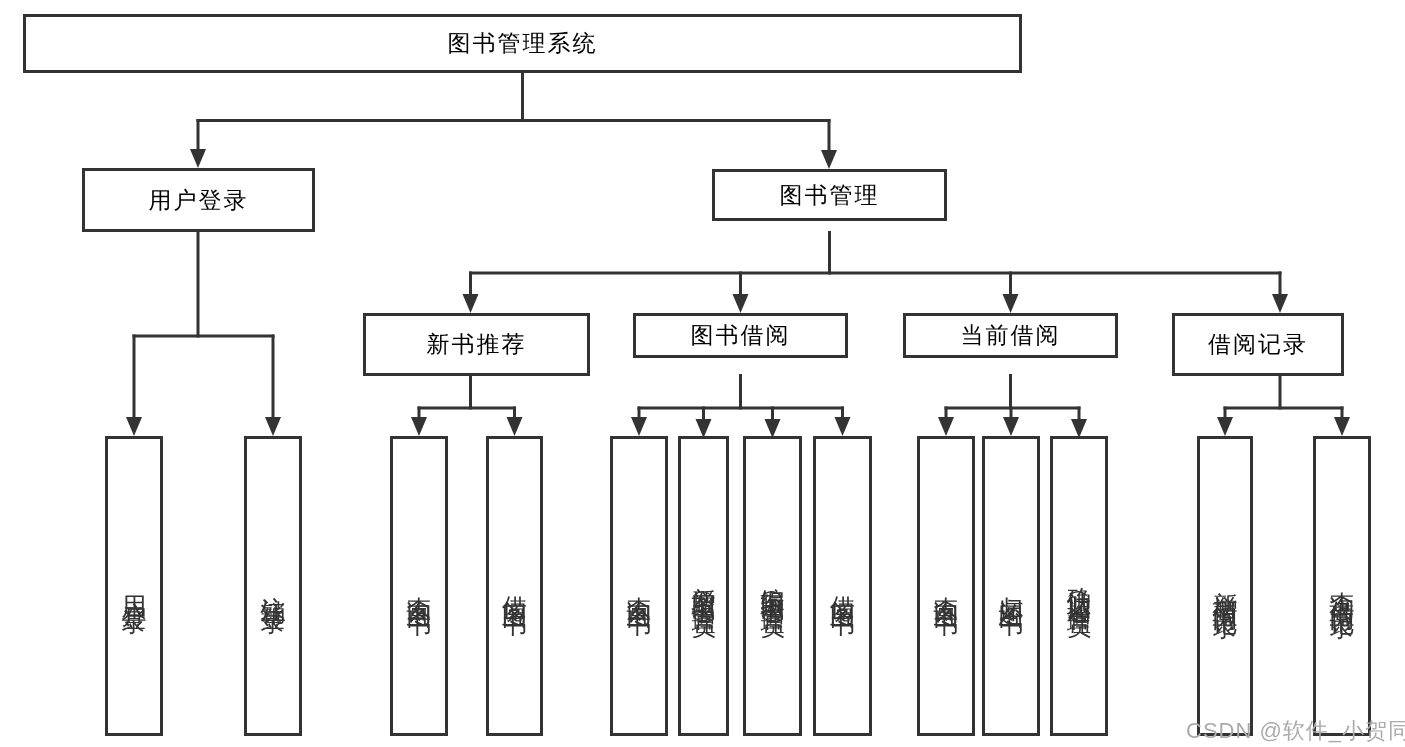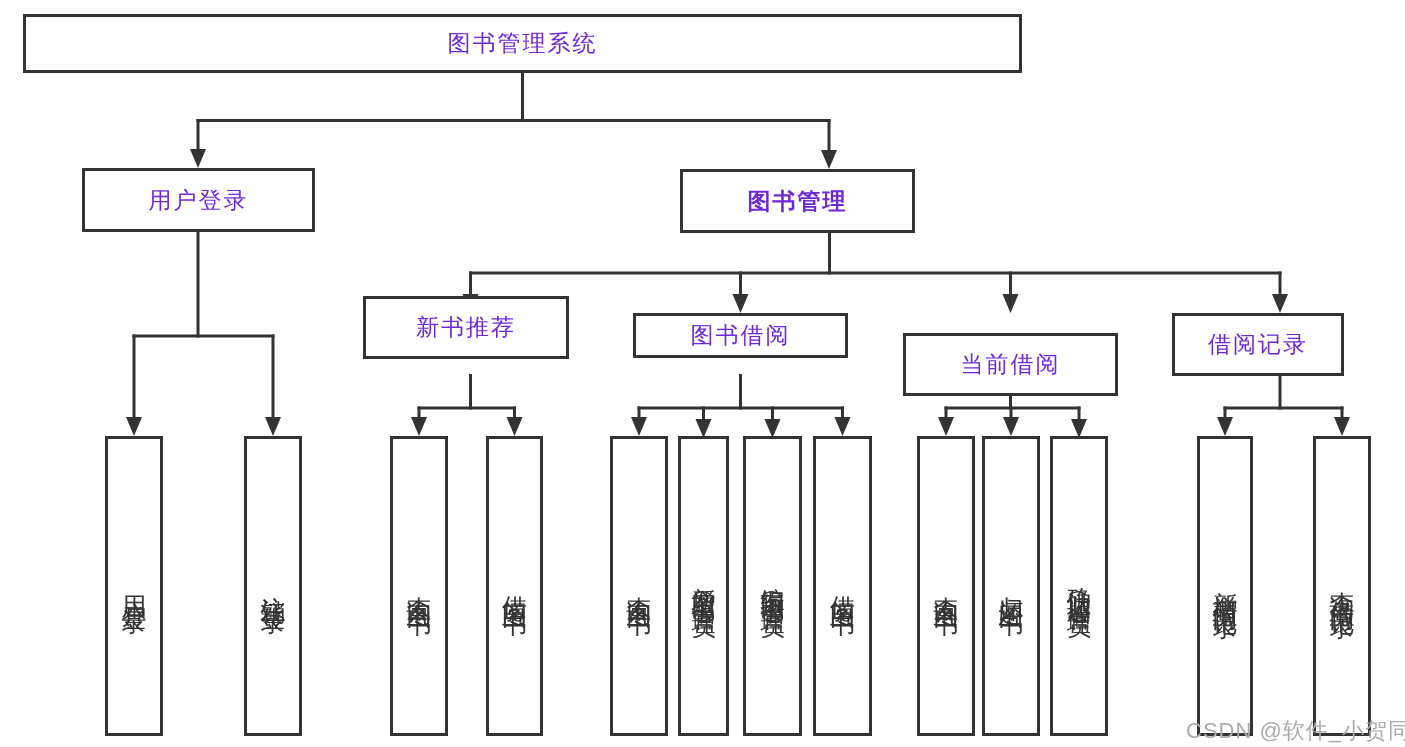--- a/index.html
+++ b/index.html
@@ -20,21 +20,21 @@
   .hbox {
     position: absolute;
     box-sizing: border-box;
     border: 3px solid #333333;
     background: #ffffff;
     display: flex;
     align-items: center;
     justify-content: center;
     font-size: 23px;
     letter-spacing: 2px;
-    color: #6d28d9;
+    color: #000000;
     z-index: 2;
   }
   .vbox {
     position: absolute;
     box-sizing: border-box;
     border: 3px solid #333333;
     background: #ffffff;
     top: 436px;
     height: 300px;
     display: flex;
@@ -130,25 +130,25 @@
       <polygon points="1003,417 1019,417 1011,436"></polygon>
       <polygon points="1071,419 1087,419 1079,438"></polygon>
       <polygon points="1217,417 1233,417 1225,436"></polygon>
       <polygon points="1334,417 1350,417 1342,436"></polygon>
     </g>
   </svg>
 
   <div class="hbox" style="left:23px; top:14px; width:999px; height:59px;">图书管理系统</div>
 
   <div class="hbox" style="left:82px; top:168px; width:233px; height:64px;">用户登录</div>
-  <div class="hbox" style="left:680px; top:169px; width:235px; height:64px;font-weight:bold;">图书管理</div>
+  <div class="hbox" style="left:712px; top:169px; width:235px; height:52px;">图书管理</div>
 
-  <div class="hbox" style="left:363px; top:296px; width:206px; height:63px;">新书推荐</div>
+  <div class="hbox" style="left:363px; top:313px; width:227px; height:63px;">新书推荐</div>
   <div class="hbox" style="left:633px; top:313px; width:215px; height:45px;">图书借阅</div>
-  <div class="hbox" style="left:903px; top:313px; width:215px; height:63px;margin-top:20px;">当前借阅</div>
+  <div class="hbox" style="left:903px; top:313px; width:215px; height:45px;">当前借阅</div>
   <div class="hbox" style="left:1172px; top:313px; width:172px; height:63px;">借阅记录</div>
 
   <div class="vbox" style="left:105px; width:58px;">
     <span>用户登录</span>
   </div>
   <div class="vbox" style="left:244px; width:58px;">
     <span>注销登录</span>
   </div>
 
   <div class="vbox" style="left:390px; width:58px;">

